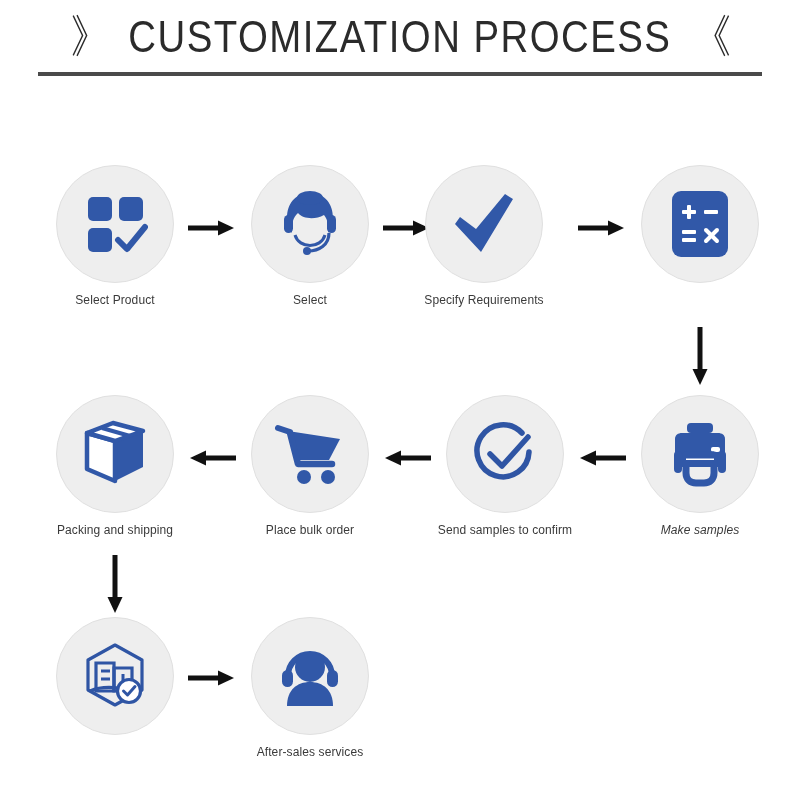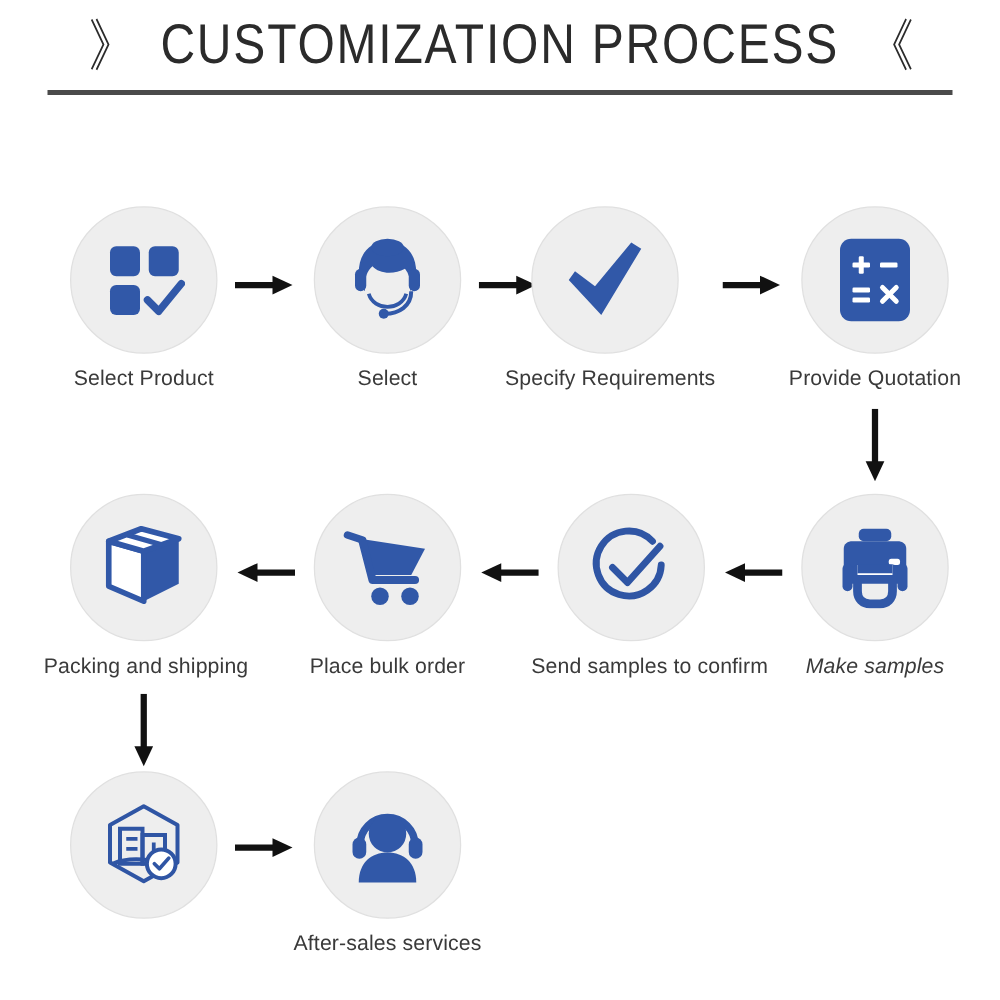--- a/index.html
+++ b/index.html
@@ -82,21 +82,21 @@
     background: #eeeeee;
     border: 1px solid #e0e0e0;
     display: flex;
     align-items: center;
     justify-content: center;
     box-sizing: border-box;
   }
   .circle svg { display: block; }
   .node-label {
     margin-top: 10px;
-    font-size: 17px;
+    font-size: 12px;
     line-height: 1.22;
     color: #3a3a3a;
     font-family: "Liberation Sans Narrow", "Liberation Sans", sans-serif;
     letter-spacing: 0.1px;
     white-space: nowrap;
   }
   .node-label.wrap { white-space: normal; }
 
   
   .arrow-h {
@@ -212,21 +212,20 @@
           <rect x="14" y="41" width="14" height="4" rx="1" fill="#ffffff"></rect>
           <rect x="14" y="49" width="14" height="4" rx="1" fill="#ffffff"></rect>
 
           <g stroke="#ffffff" stroke-width="4" stroke-linecap="round">
             <line x1="38" y1="41" x2="49" y2="52"></line>
             <line x1="49" y1="41" x2="38" y2="52"></line>
           </g>
         </svg>
       </span>
     </div>
-    <div class="node-label">Provide Quotation</div>
   </div>
 
   <div class="arrow-v" style="left:690px; top:327px; height:60px;">
     <svg width="20" height="60" viewBox="0 0 20 60">
       <path d="M10 0 V44" stroke="#111111" stroke-width="5"></path>
       <path d="M10 58 L2.5 42 L17.5 42 Z" fill="#111111"></path>
     </svg>
   </div>
 
   <div class="node" style="left:620px; top:395px;font-style:italic;">

